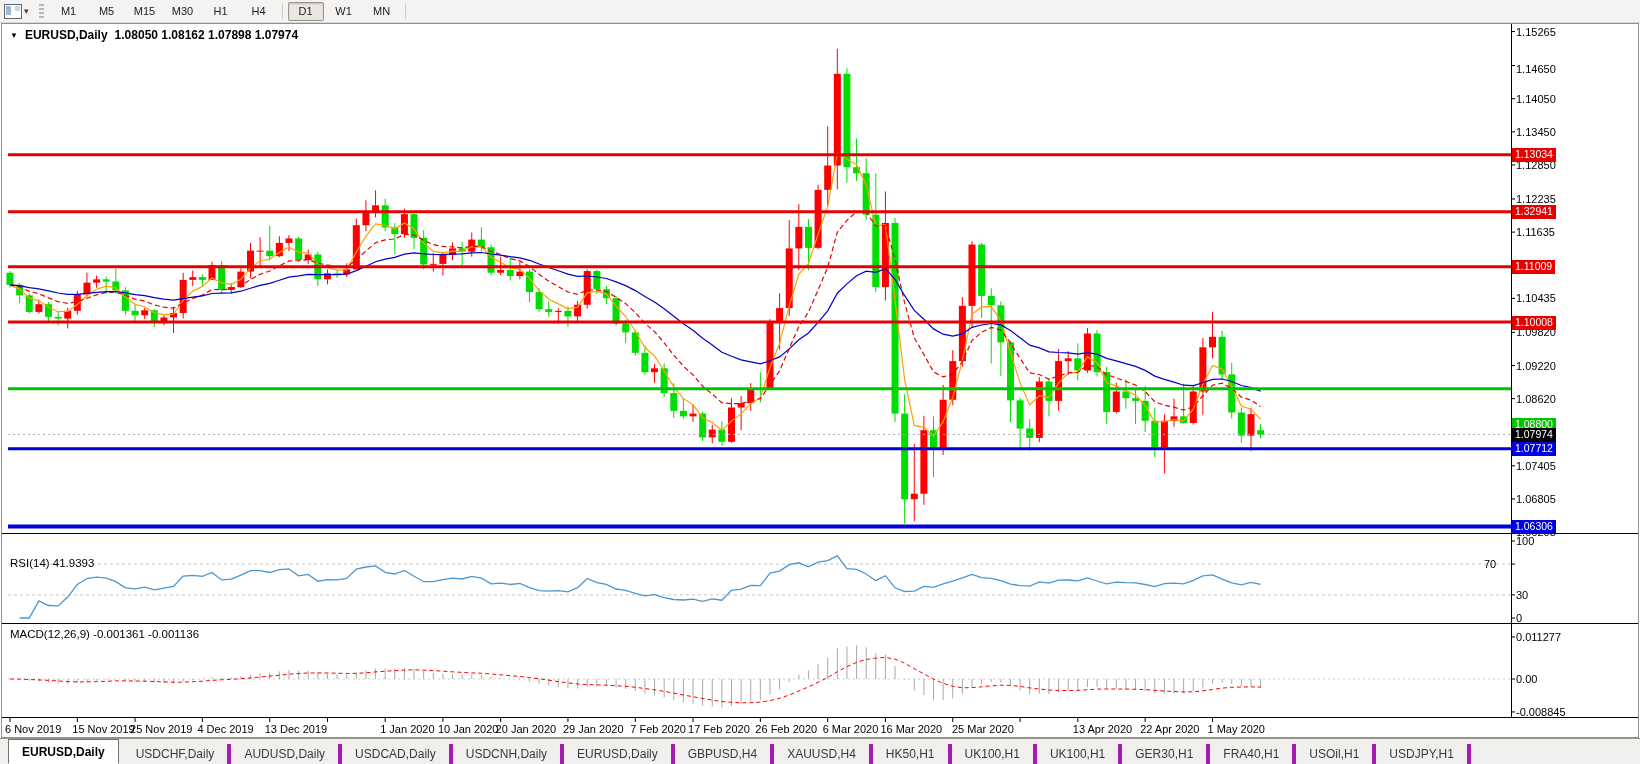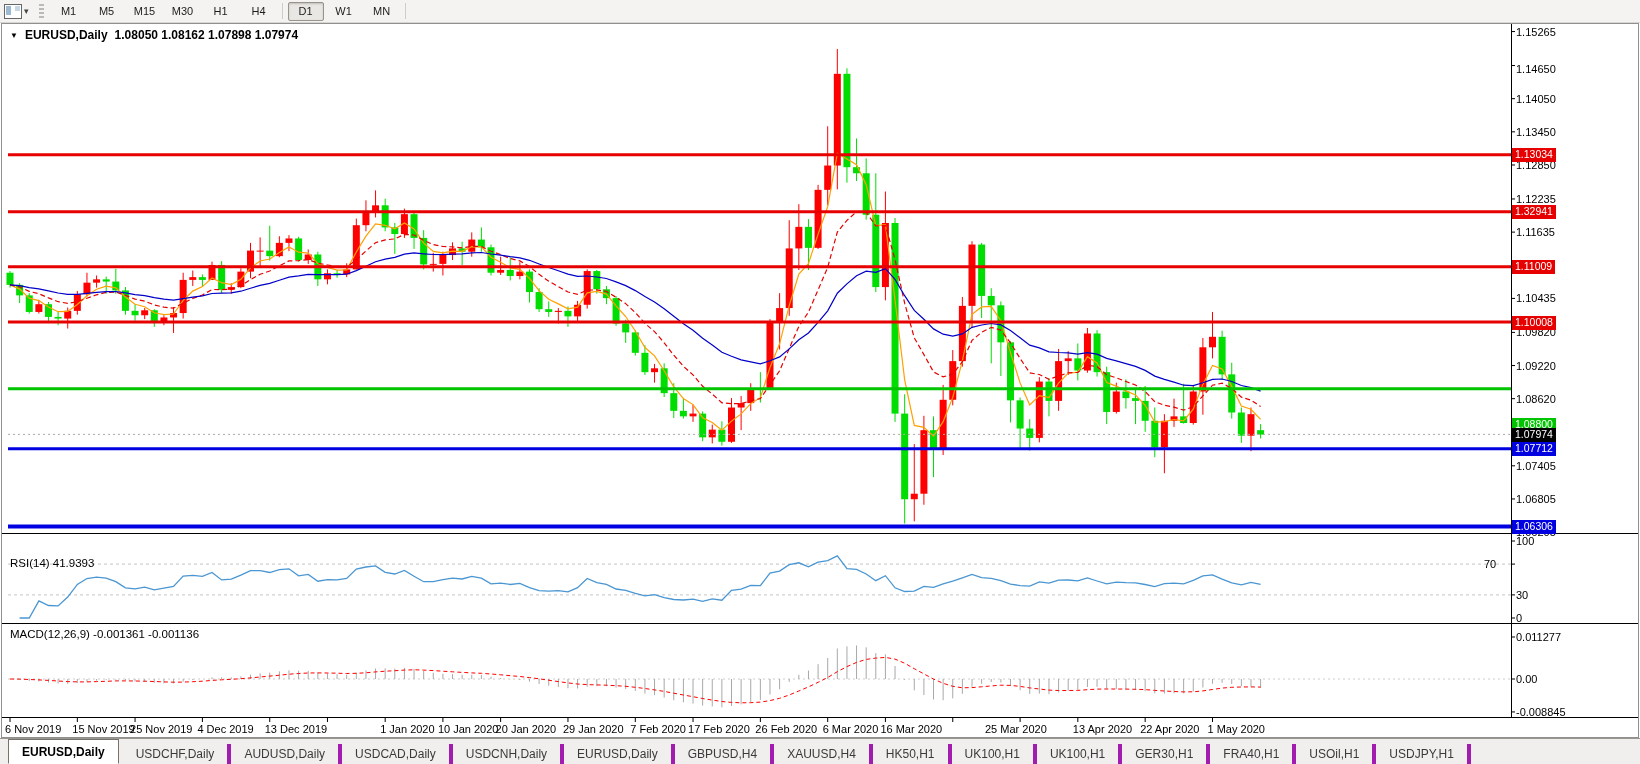--- a/index.html
+++ b/index.html
@@ -571,21 +571,21 @@
     <div class="lbl" style="left: 322.46px; top: 739px; font-style: italic;">23 Dec 2019</div>
     <div class="lbl" style="left: 380.18px; top: 723px;">1 Jan 2020</div>
     <div class="lbl" style="left: 437.9px; top: 723px;">10 Jan 2020</div>
     <div class="lbl" style="left: 495.62px; top: 723px;">20 Jan 2020</div>
     <div class="lbl" style="left: 562.96px; top: 723px;">29 Jan 2020</div>
     <div class="lbl" style="left: 630.3px; top: 723px;">7 Feb 2020</div>
     <div class="lbl" style="left: 688.02px; top: 723px;">17 Feb 2020</div>
     <div class="lbl" style="left: 755.36px; top: 723px;">26 Feb 2020</div>
     <div class="lbl" style="left: 822.7px; top: 723px;">6 Mar 2020</div>
     <div class="lbl" style="left: 880.42px; top: 723px;">16 Mar 2020</div>
-    <div class="lbl" style="left: 985px; top: 723px;">25 Mar 2020</div>
+    <div class="lbl" style="left: 952px; top: 723px;">25 Mar 2020</div>
     <div class="lbl" style="left: 1015.1px; top: 750px; margin-top: 19px;">3 Apr 2020</div>
     <div class="lbl" style="left: 1072.82px; top: 723px;">13 Apr 2020</div>
     <div class="lbl" style="left: 1140.16px; top: 723px;">22 Apr 2020</div>
     <div class="lbl" style="left: 1207.5px; top: 723px;">1 May 2020</div>
   </div>
 
 <div class="tabbar" id="tabbar">
     <div class="tab active">EURUSD,Daily</div>
     <div class="tab">USDCHF,Daily</div>
     <div class="tab">AUDUSD,Daily</div>

